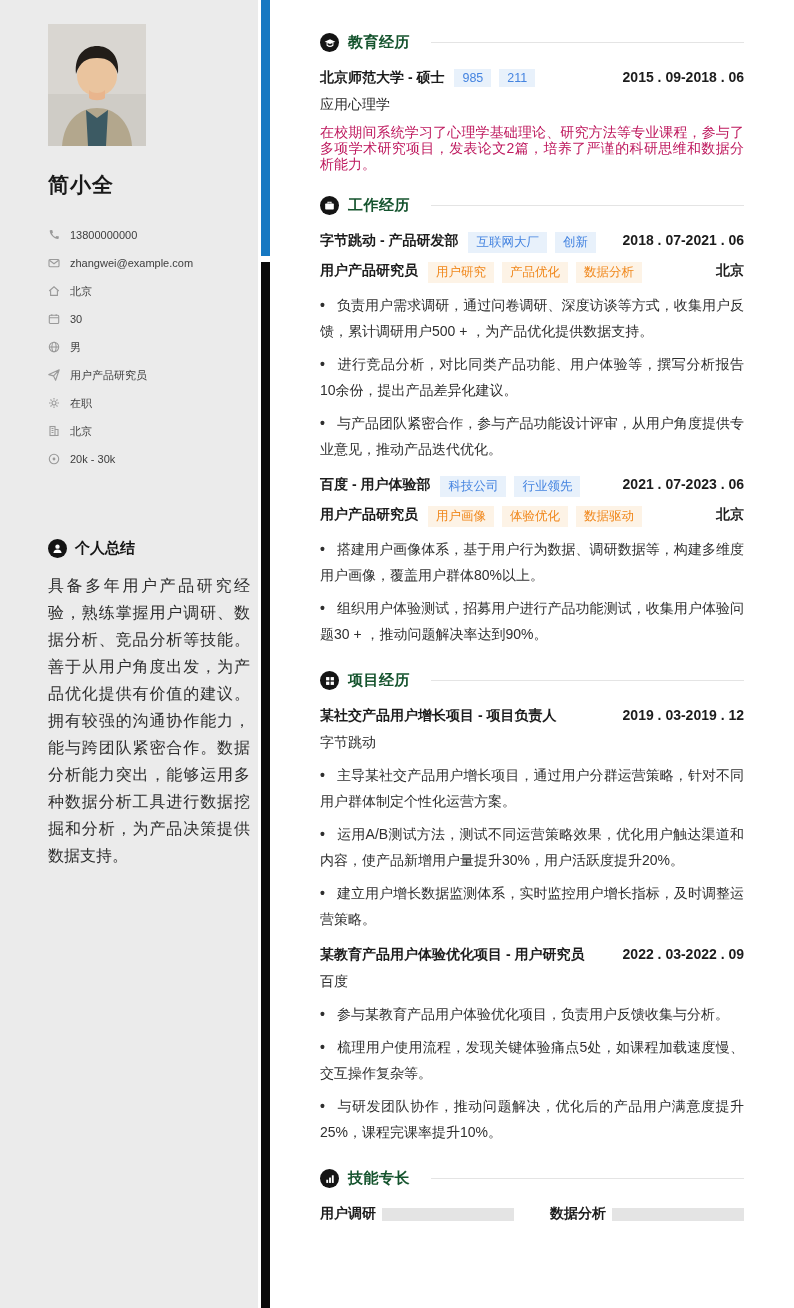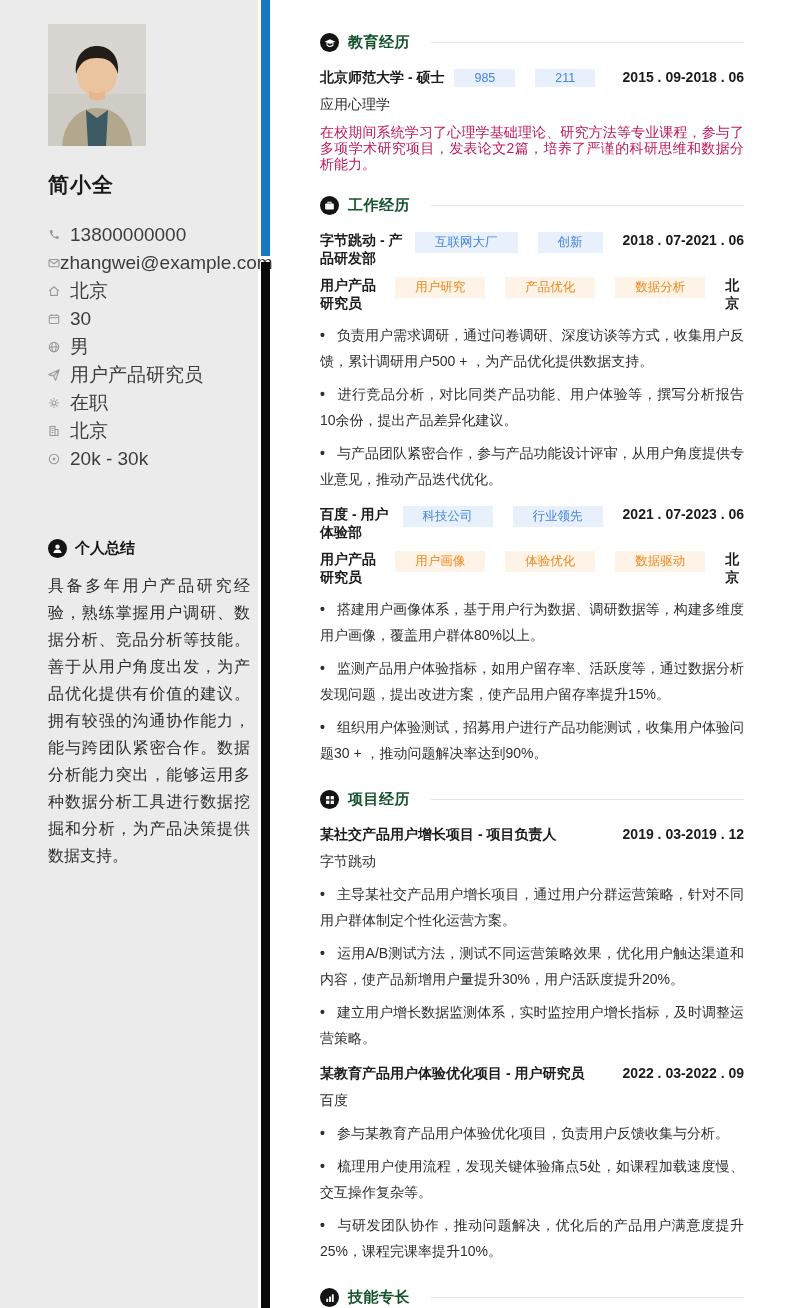--- a/index.html
+++ b/index.html
@@ -14,35 +14,35 @@
   .rail { width:12px; flex-shrink:0; display:flex; flex-direction:column; align-items:flex-end; }
   .rail-blue { width:9px; height:256px; background:#1678c2; }
   .rail-gap { height:6px; }
   .rail-black { width:9px; flex:1; background:#0a0a0a; }
   .photo { width:98px; height:122px; overflow:hidden; background:#d8d5d0; }
   .photo svg { display:block; }
   .name { margin-top:25px; font-size:21px; font-weight:700; color:#1a1a1a; letter-spacing:1px; }
   .contacts { margin-top:22px; }
   .c-row { display:flex; align-items:center; height:28px; }
   .c-ico { width:22px; display:flex; align-items:center; color:#9a9a9a; }
-  .c-val { font-size:19px; color:#3d3d3d; }
+  .c-val { font-size:11px; color:#3d3d3d; }
   .sum-head { margin-top:66px; display:flex; align-items:center; gap:8px; }
   .round-ico { width:19px; height:19px; border-radius:50%; background:#141414; display:flex; align-items:center; justify-content:center; flex-shrink:0; }
   .sum-title { font-size:15px; font-weight:700; color:#141414; }
   .sum-text { margin-top:14px; font-size:16px; line-height:27px; color:#2e2e2e; width:202px; text-align:justify; }
   
   .main { flex:1; padding:33px 50px 0 50px; }
   .section { margin-bottom:24px; }
   .sec-head { display:flex; align-items:center; gap:9px; margin-bottom:17px; }
   .sec-title { font-size:15px; font-weight:700; color:#14532d; letter-spacing:.5px; }
   .sec-line { flex:1; height:1px; background:#e4e4e4; margin-left:12px; }
   .row { display:flex; align-items:flex-start; margin-bottom:9px; }
   .row .grow { flex:1; }
   .b-name { font-size:14px; font-weight:700; color:#1c1c1c; margin-right:10px; }
-  .tag { font-size:12.5px; padding:2px 20px; border-radius:0; margin-right:20px; white-space:nowrap; }
+  .tag { font-size:12.5px; padding:2px 8px; border-radius:0; margin-right:8px; white-space:nowrap; }
   .tag.blue { background:#e8f1fb; color:#4584e0; }
   .tag.orange { background:#fdf3e6; color:#f0871b; }
   .date { font-size:14px; font-weight:700; color:#1c1c1c; white-space:nowrap; }
   .loc { font-size:14px; font-weight:700; color:#1c1c1c; }
   .sub { font-size:14px; color:#2b2b2b; margin-bottom:10px; }
   .desc { font-size:14px; line-height:16px; color:#be185d; text-align:justify; }
   .bullets { margin-top:4px; }
   .bullet { font-size:14px; line-height:26px; color:#2f2f2f; margin-bottom:7px; text-align:justify; }
   .bullet::before { content:"•"; font-weight:700; margin-right:12px; }
   .job { margin-bottom:14px; }
@@ -243,21 +243,20 @@
       <div class="row">
         <span class="b-name">用户产品研究员</span>
         <span class="tag orange">用户画像</span>
         <span class="tag orange">体验优化</span>
         <span class="tag orange">数据驱动</span>
         <span class="grow"></span>
         <span class="loc">北京</span>
       </div>
       <div class="bullets">
         <div class="bullet">搭建用户画像体系，基于用户行为数据、调研数据等，构建多维度用户画像，覆盖用户群体80%以上。</div>
-        <div class="bullet">监测产品用户体验指标，如用户留存率、活跃度等，通过数据分析发现问题，提出改进方案，使产品用户留存率提升15%。</div>
         <div class="bullet">组织用户体验测试，招募用户进行产品功能测试，收集用户体验问题30 + ，推动问题解决率达到90%。</div>
       </div>
     </div>
   </section>
 
   <section class="section">
     <div class="sec-head">
       <span class="round-ico">
         <svg class="ic" width="10" height="10" viewBox="0 0 14 14">
             <rect x="1.5" y="1.5" width="4.6" height="4.6" fill="#fff"></rect>

